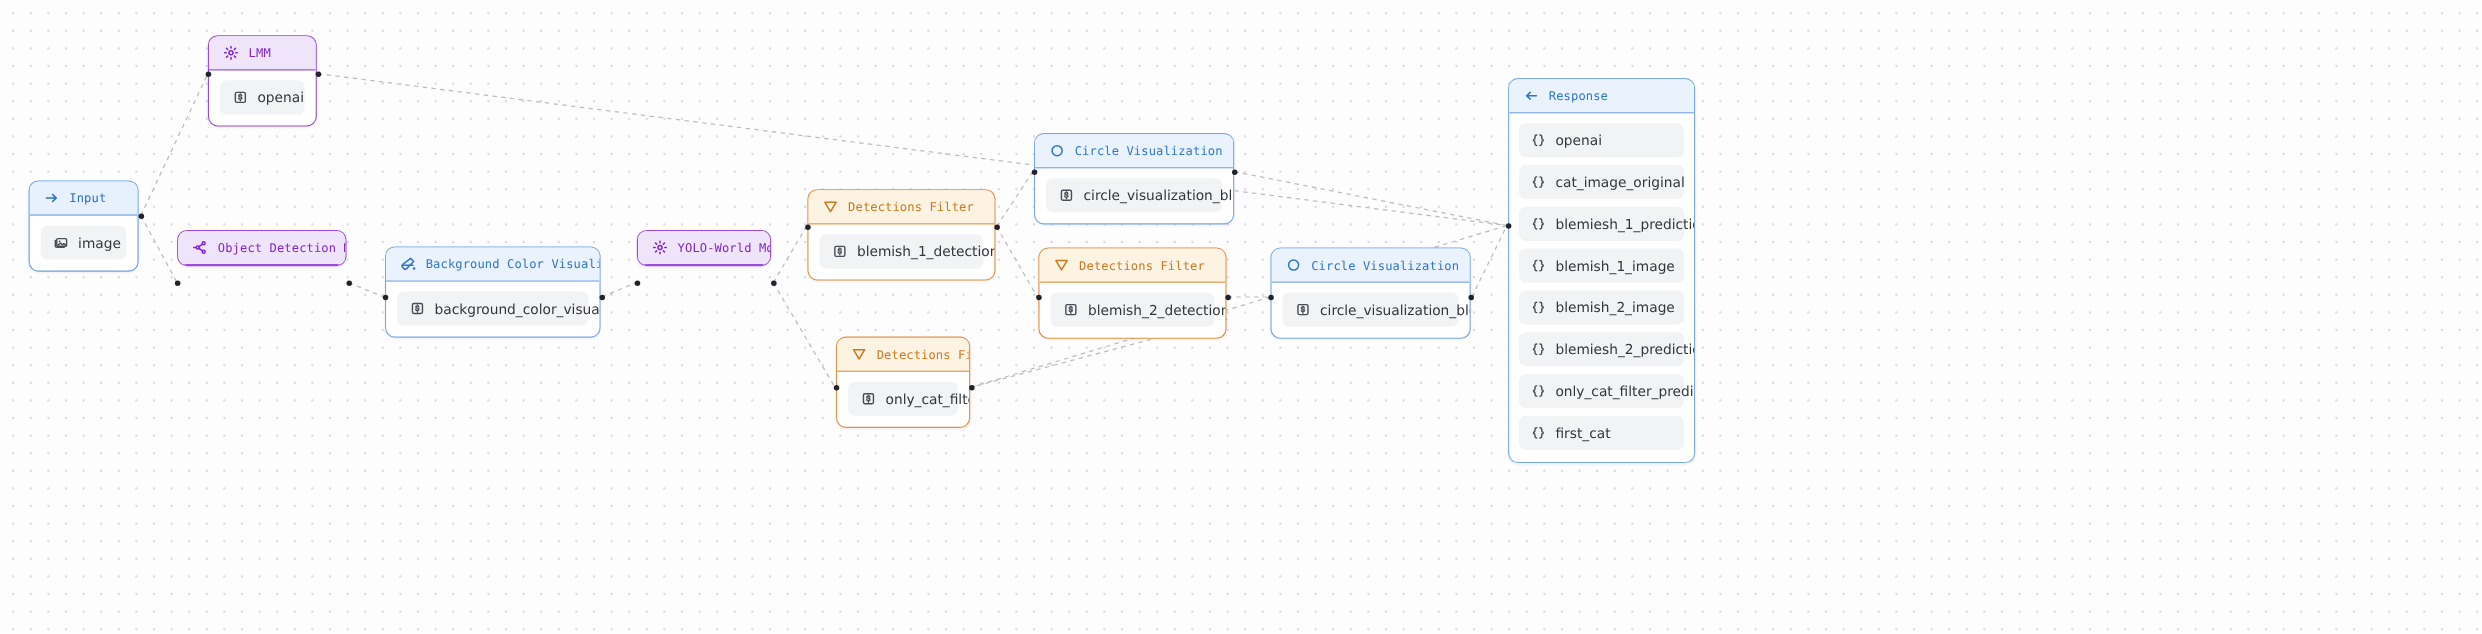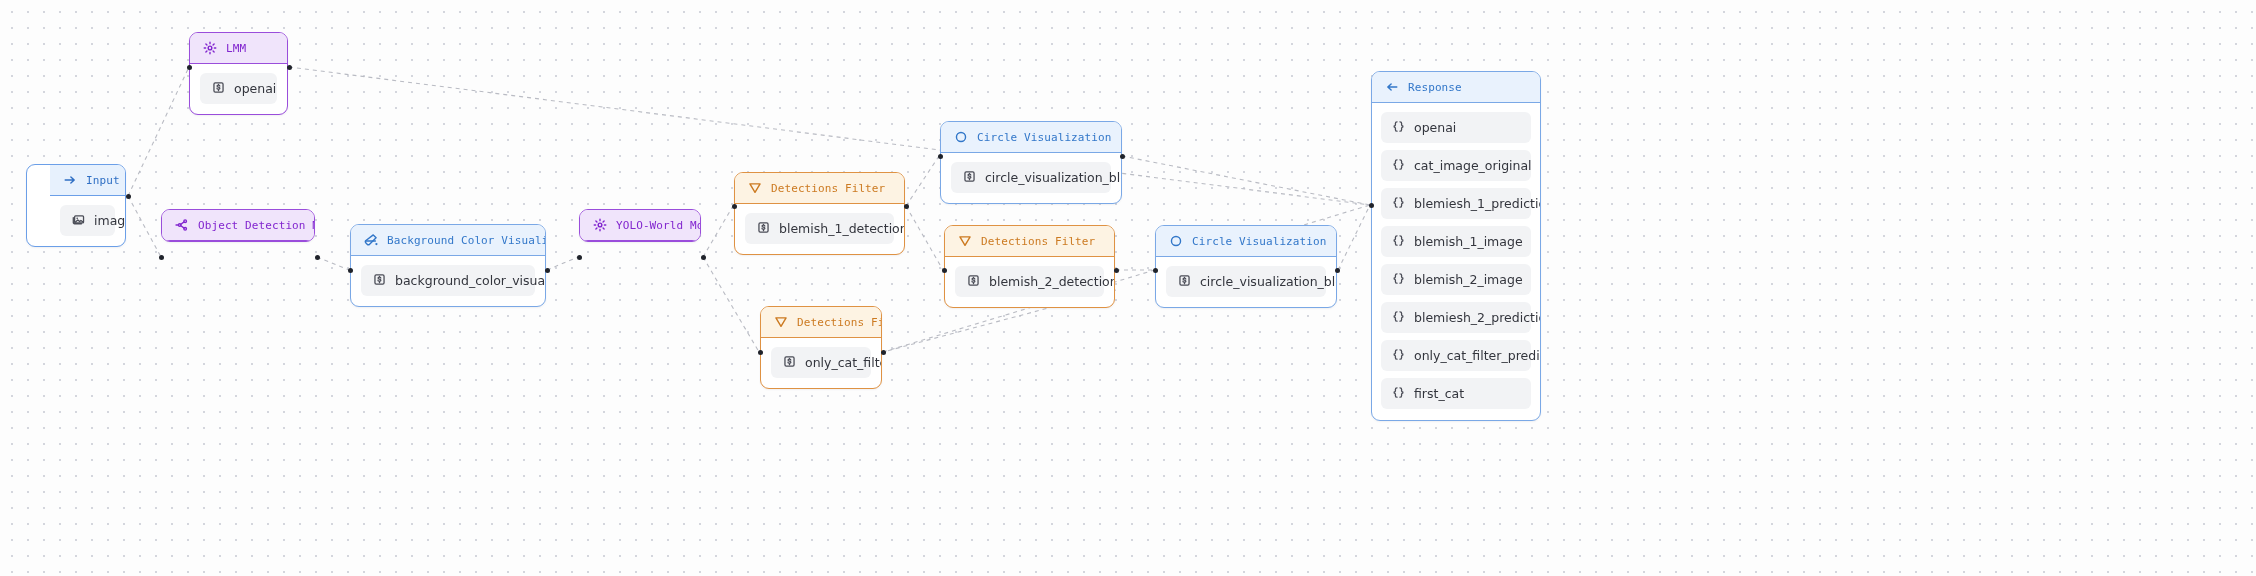--- a/index.html
+++ b/index.html
@@ -50,20 +50,21 @@
     white-space: nowrap;
   }
   .node-body {
     padding: 9px 10px 10px 10px;
     display: flex;
     flex-direction: column;
     gap: 8px;
   }
   .chip {
     display: flex;
+    align-items: center;
     gap: 9px;
     background: #f2f3f5;
     border-radius: 6px;
     padding: 8px 12px;
     font-size: 12.5px;
     color: #33353d;
     white-space: nowrap;
     font-family: "DejaVu Sans", "Liberation Sans", sans-serif;
   }
   .chip-icon {
@@ -81,21 +82,21 @@
     justify-content: center;
     width: 14px;
     height: 14px;
     flex: 0 0 14px;
   }
   
   .theme-purple            { border-color: #9a4ddb; }
   .theme-purple .node-header{ background: #f0e4fb; color: #8226cf; border-bottom-color: #9a4ddb; }
   .theme-purple .hdr-icon  { color: #8226cf; }
 
-  .theme-blue              { border-color: #6b9fe8; padding-left: 23px; }
+  .theme-blue              { border-color: #6b9fe8; }
   .theme-blue .node-header { background: #e7f1fd; color: #2f6fc4; border-bottom-color: #6b9fe8; }
   .theme-blue .hdr-icon    { color: #2f6fc4; }
 
   .theme-orange              { border-color: #df9243; }
   .theme-orange .node-header { background: #fdf3e3; color: #cc7a21; border-bottom-color: #df9243; }
   .theme-orange .hdr-icon    { color: #cc7a21; }
 
   .theme-lightblue              { border-color: #7aa8e6; }
   .theme-lightblue .node-header { background: #e9f2fd; color: #3277c9; border-bottom-color: #7aa8e6; }
   .theme-lightblue .hdr-icon    { color: #3277c9; }

